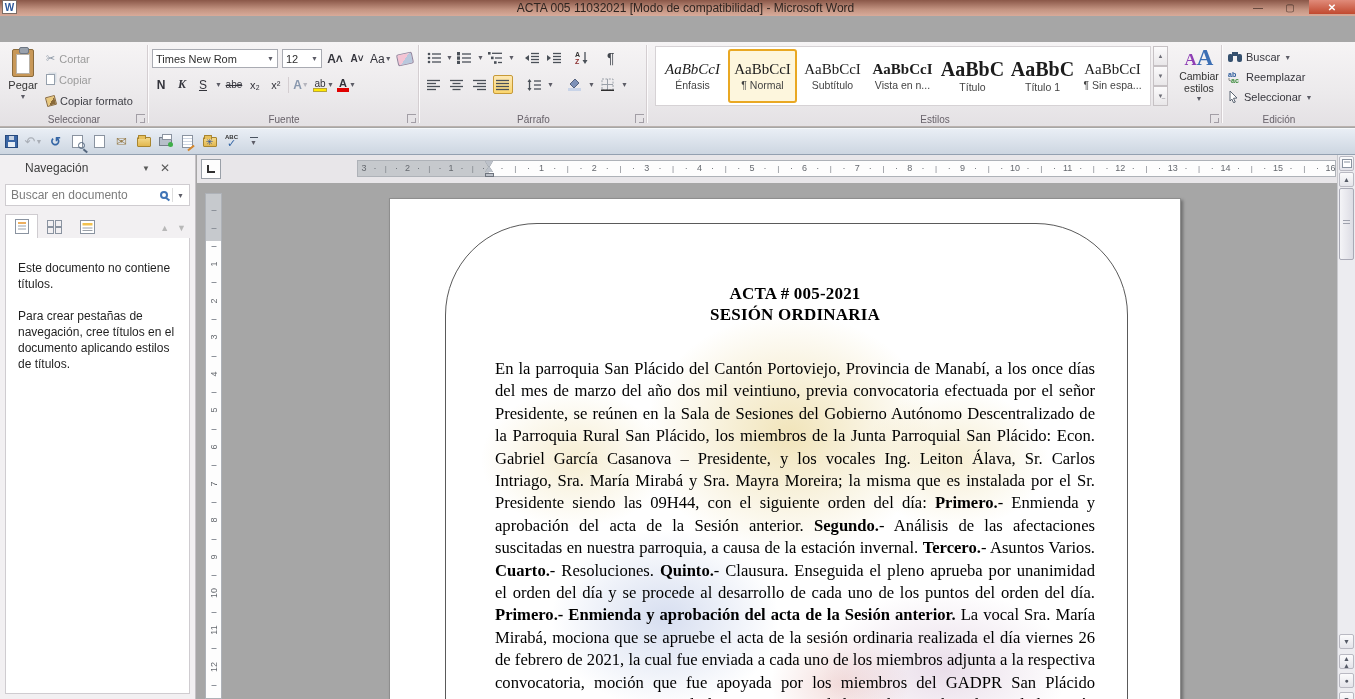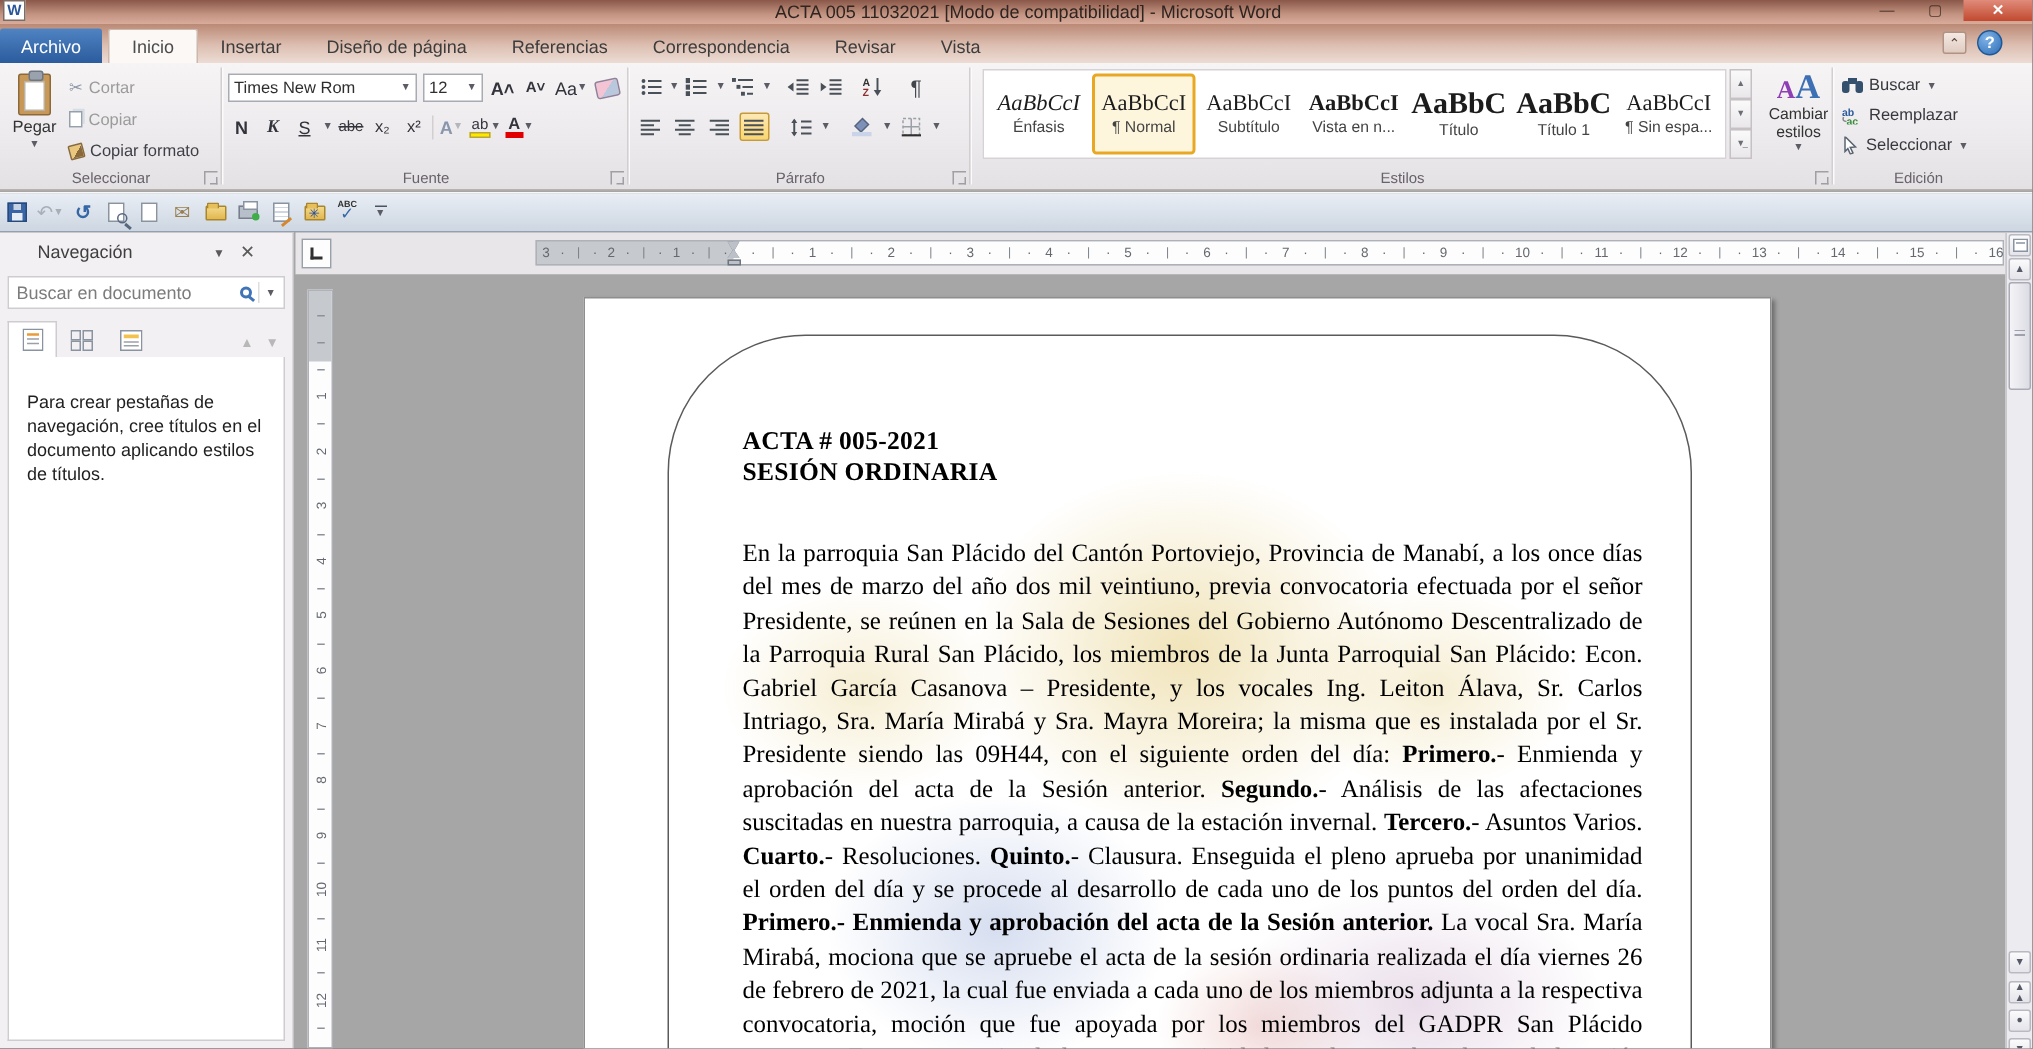--- a/index.html
+++ b/index.html
@@ -125,21 +125,21 @@
   .vruler{position:absolute;left:8px;top:10px;width:17px;height:506px;background:#fdfdfd;border:1px solid #aeb2b8}
   .vruler .gray{position:absolute;left:0;right:0;top:0;height:47px;background:#c6c9cd}
   .vrm{position:absolute;left:50%;transform:translate(-50%,-50%) rotate(-90deg);font-size:9px;color:#65696f}
   .vdash{position:absolute;left:50%;width:5px;height:1px;background:#8d929a;transform:translateX(-50%)}
 
   
   .page{position:absolute;left:192px;top:15px;width:792px;height:560px;background:#fff;border:1px solid #8e8e8e;box-shadow:2px 2px 3px rgba(0,0,0,.35)}
   .frame{position:absolute;left:55px;top:24px;width:683px;height:640px;border:1px solid #5a5a5a;border-radius:92px 92px 0 0}
   .blob{position:absolute;border-radius:50%}
   .doc-text{position:absolute;left:105px;top:84px;width:600px;font-family:"Liberation Serif",serif;color:#000}
-  .doc-title{font-size:17px;font-weight:bold;line-height:21px;letter-spacing:.2px}
+  .doc-title{font-size:17px;font-weight:bold;text-align:center;line-height:21px;letter-spacing:.2px}
   .doc-body{margin-top:33px;font-size:16.6px;line-height:22.4px;text-align:justify}
 
   
   .vscroll{position:absolute;right:0;top:0;width:18px;bottom:0;background:#ececf0;border-left:1px solid #c9c9cd}
   .sbtn{position:absolute;left:1px;right:1px;height:15px;background:linear-gradient(#fbfbfc,#e4e4ea);border:1px solid #b9b9c2;border-radius:2px;display:flex;align-items:center;justify-content:center;font-size:7px;color:#555a66}
   .thumb{position:absolute;left:1px;right:1px;top:33px;height:72px;background:linear-gradient(90deg,#f4f4f7,#dcdce4);border:1px solid #a9aab6;border-radius:2px}
   .thumb:after{content:"";position:absolute;left:3px;right:3px;top:31px;height:6px;background:repeating-linear-gradient(#9ea1ad 0 1px,transparent 1px 3px)}
 </style>
 </head>
 <body>
@@ -147,32 +147,20 @@
 <div class="app">
 
   <div class="titlebar">
     <div class="wicon">W</div>
     <div class="apptitle">ACTA 005  11032021 [Modo de compatibilidad]  -  Microsoft Word</div>
     <div class="wctl wmin">—</div>
     <div class="wctl wmax">▢</div>
     <div class="wctl wclose">✕</div>
   </div>
 
-  <div class="tabrow">
-    <div class="tab tab-file">Archivo</div>
-    <div class="tab tab-active">Inicio</div>
-    <div class="tab">Insertar</div>
-    <div class="tab">Diseño de página</div>
-    <div class="tab">Referencias</div>
-    <div class="tab">Correspondencia</div>
-    <div class="tab">Revisar</div>
-    <div class="tab">Vista</div>
-    <div class="ribbon-min">⌃</div>
-    <div class="help-btn">?</div>
-  </div>
 
   <div class="ribbon">
 
     <div class="group" style="left:0;width:148px">
       <div class="paste-big">
         <span class="clipb"></span>
         <span>Pegar</span>
         <span class="arr">▼</span>
       </div>
       <div style="position:absolute;left:44px;top:6px">
@@ -540,20 +528,21 @@
               <line x1="2.5" y1="8" x2="12.5" y2="8" stroke="#9aa0a8"></line>
               <line x1="2.5" y1="10.5" x2="12.5" y2="10.5" stroke="#9aa0a8"></line>
             </svg>
           </span>
         <span class="nav-arr">
             <span>▲</span>
             <span>▼</span>
           </span>
       </div>
       <div class="nav-body">
+        <p>Este documento no contiene títulos.</p>
         <p>Para crear pestañas de navegación, cree títulos en el documento aplicando estilos de títulos.</p>
       </div>
     </div>
 
     <div class="rulerband">
       <div class="tabsel">
           <i></i>
         </div>
       <div class="hruler">
         <div class="white"></div>

